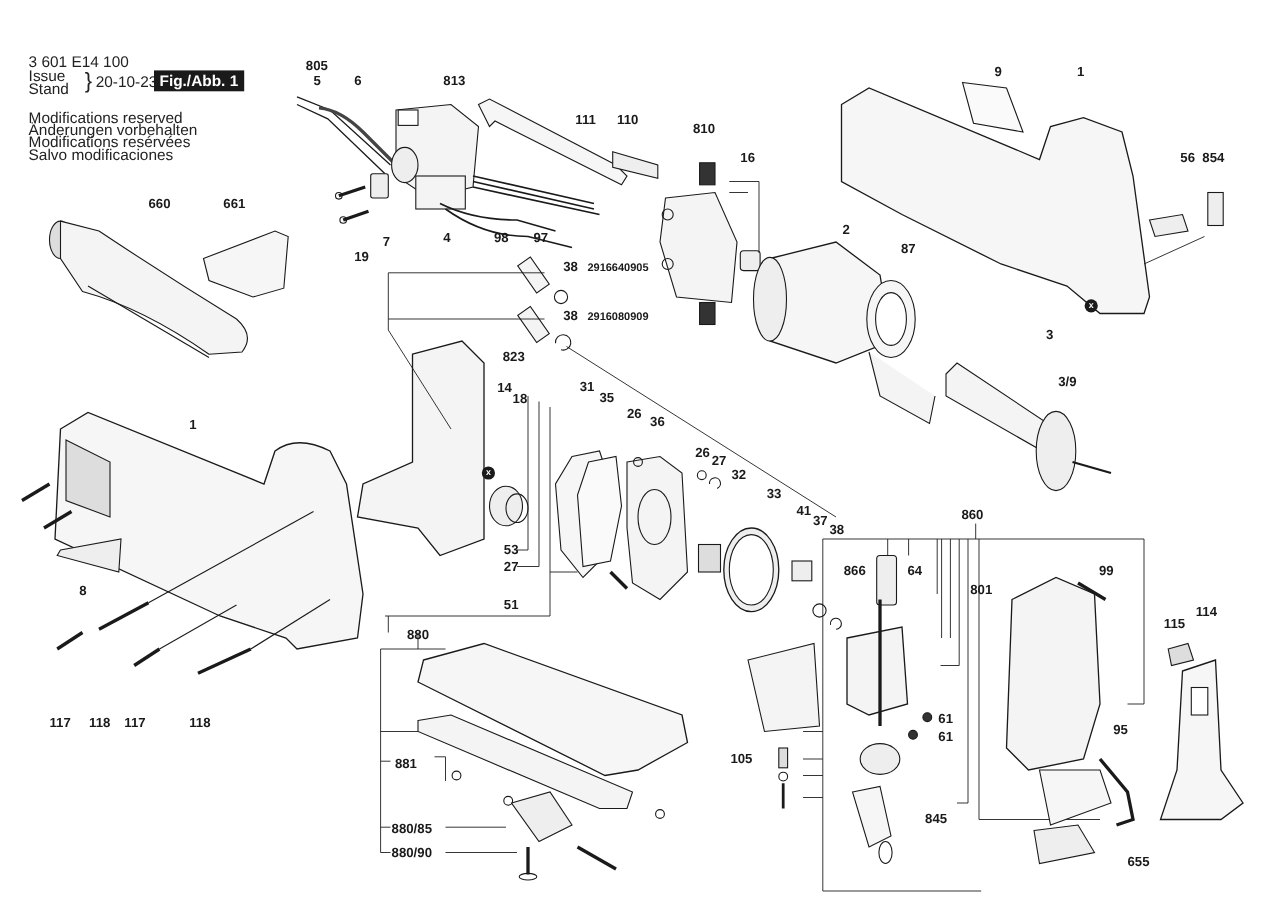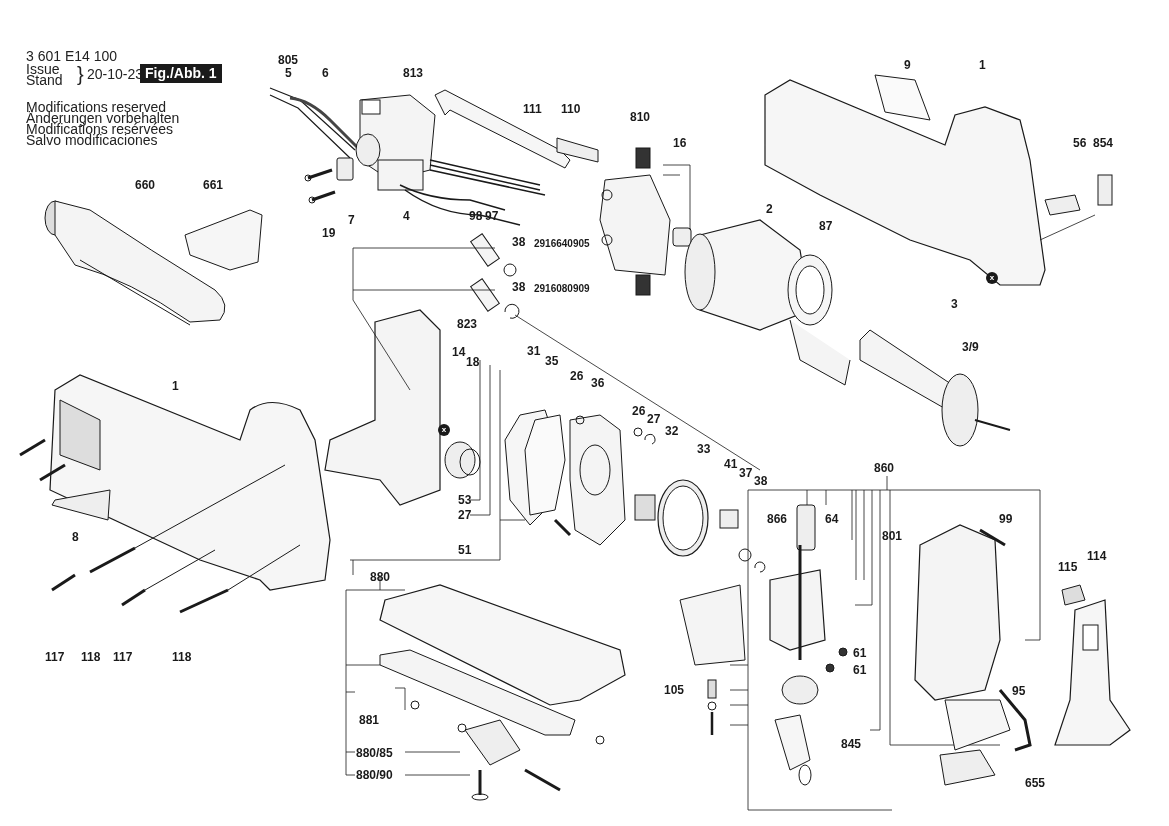--- a/index.html
+++ b/index.html
@@ -229,21 +229,21 @@
 
 <div class="lbl" style="left:278px;top:54px;">805</div>
 <div class="lbl" style="left:285px;top:67px;">5</div>
 <div class="lbl" style="left:322px;top:67px;">6</div>
 <div class="lbl" style="left:403px;top:67px;">813</div>
 <div class="lbl" style="left:523px;top:103px;">111</div>
 <div class="lbl" style="left:561px;top:103px;">110</div>
 <div class="lbl" style="left:348px;top:214px;">7</div>
 <div class="lbl" style="left:322px;top:227px;">19</div>
 <div class="lbl" style="left:403px;top:210px;">4</div>
-<div class="lbl" style="left:449px;top:210px;margin-left:20px;">98</div>
+<div class="lbl" style="left:449px;top:210px;">98</div>
 <div class="lbl" style="left:485px;top:210px;">97</div>
 
 <div class="lbl" style="left:135px;top:179px;">660</div>
 <div class="lbl" style="left:203px;top:179px;">661</div>
 
 <div class="lbl" style="left:630px;top:111px;">810</div>
 <div class="lbl" style="left:673px;top:137px;">16</div>
 <div class="lbl" style="left:766px;top:203px;">2</div>
 <div class="lbl" style="left:819px;top:220px;">87</div>
 
@@ -280,30 +280,30 @@
 <div class="lbl" style="left:754px;top:475px;">38</div>
 
 <div class="lbl" style="left:172px;top:380px;">1</div>
 <div class="lbl" style="left:72px;top:531px;">8</div>
 <div class="lbl" style="left:45px;top:651px;">117</div>
 <div class="lbl" style="left:81px;top:651px;">118</div>
 <div class="lbl" style="left:113px;top:651px;">117</div>
 <div class="lbl" style="left:172px;top:651px;">118</div>
 
 <div class="lbl" style="left:370px;top:571px;">880</div>
-<div class="lbl" style="left:359px;top:714px;">881</div>
+<div class="lbl" style="left:359px;top:688px;">881</div>
 <div class="lbl" style="left:356px;top:747px;">880/85</div>
 <div class="lbl" style="left:356px;top:769px;">880/90</div>
 
 <div class="lbl" style="left:874px;top:462px;">860</div>
 <div class="lbl" style="left:767px;top:513px;">866</div>
 <div class="lbl" style="left:825px;top:513px;">64</div>
 <div class="lbl" style="left:882px;top:530px;">801</div>
 <div class="lbl" style="left:853px;top:647px;">61</div>
 <div class="lbl" style="left:853px;top:664px;">61</div>
 <div class="lbl" style="left:664px;top:684px;">105</div>
 <div class="lbl" style="left:841px;top:738px;">845</div>
 
 <div class="lbl" style="left:999px;top:513px;">99</div>
-<div class="lbl" style="left:1012px;top:657px;margin-top:28px;">95</div>
+<div class="lbl" style="left:1012px;top:657px;">95</div>
 <div class="lbl" style="left:1025px;top:777px;">655</div>
 <div class="lbl" style="left:1058px;top:561px;">115</div>
 <div class="lbl" style="left:1087px;top:550px;">114</div>
 
 </body></html>

